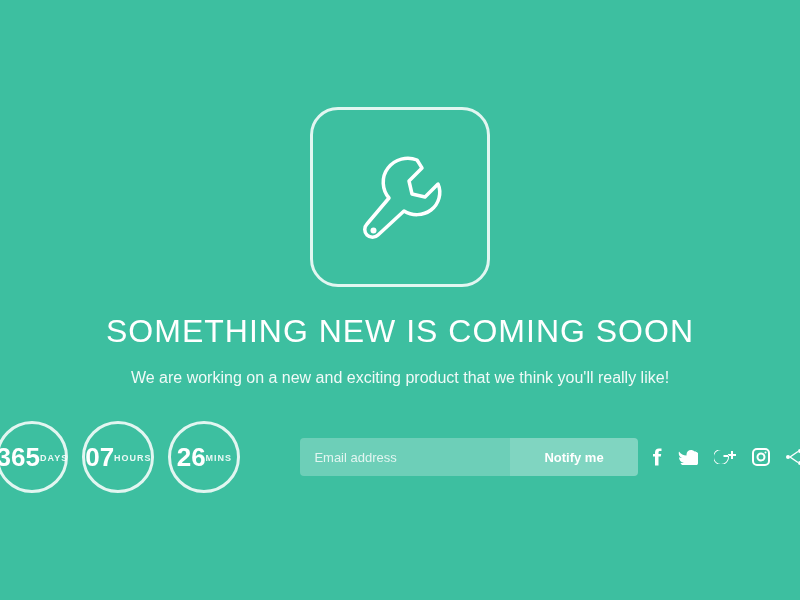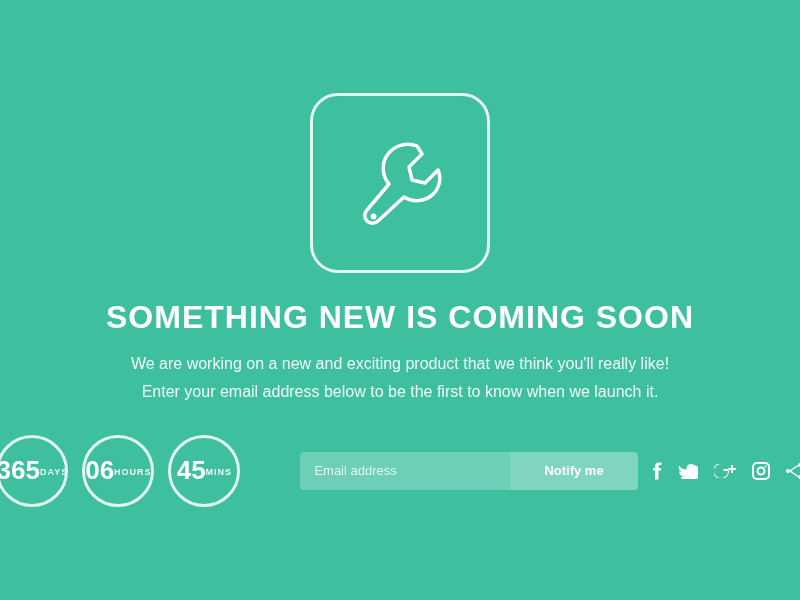--- a/index.html
+++ b/index.html
@@ -35,21 +35,21 @@
     }
 
     .wrench-svg {
       width: 110px;
       height: 110px;
     }
 
     .main-title {
       color: #ffffff;
       font-size: 32px;
-      font-weight: 700;
+      font-weight: 400;
       letter-spacing: 1px;
       text-transform: uppercase;
       text-align: center;
       margin-bottom: 14px;
     }
 
     .subtitle {
       color: rgba(255,255,255,0.92);
       font-size: 16px;
       text-align: center;
@@ -174,41 +174,40 @@
     <svg class="wrench-svg" viewBox="0 0 110 110" fill="none" xmlns="http://www.w3.org/2000/svg">
       <path d="M72 18C62 14 50 17 43 26C36 35 37 48 44 56L22 82C19 85 19 90 22 93C25 96 30 96 33 93L59 69C67 74 78 74 86 68C94 62 97 51 93 42L80 55L67 52L64 39L77 26C75 23 73.5 20.3 72 18Z" stroke="white" stroke-width="3.5" stroke-linecap="round" stroke-linejoin="round" fill="none"></path>
       <circle cx="28.5" cy="88.5" r="3" fill="white"></circle>
     </svg>
   </div>
 
   <h1 class="main-title">SOMETHING NEW IS COMING SOON</h1>
 
   <p class="subtitle">
     <span>We are working on a new and exciting product that we think you'll really like!</span><br>
-    <span>Enter your email address below to be the first to know when we launch it.</span>
   </p>
 
   <div class="bottom-section">
 
     <div class="countdown-group">
       <div class="countdown-item">
         <div class="countdown-circle">
           <span class="countdown-number">365</span>
           <span class="countdown-label">DAYS</span>
         </div>
       </div>
       <div class="countdown-item">
         <div class="countdown-circle">
-          <span class="countdown-number">06</span>
+          <span class="countdown-number">07</span>
           <span class="countdown-label">HOURS</span>
         </div>
       </div>
       <div class="countdown-item">
         <div class="countdown-circle">
-          <span class="countdown-number">45</span>
+          <span class="countdown-number">26</span>
           <span class="countdown-label">MINS</span>
         </div>
       </div>
     </div>
 
     <div class="right-section">
       <div class="email-row">
         <input type="email" class="email-input" placeholder="Email address" style="">
         <button class="notify-button">Notify me</button>
       </div>

